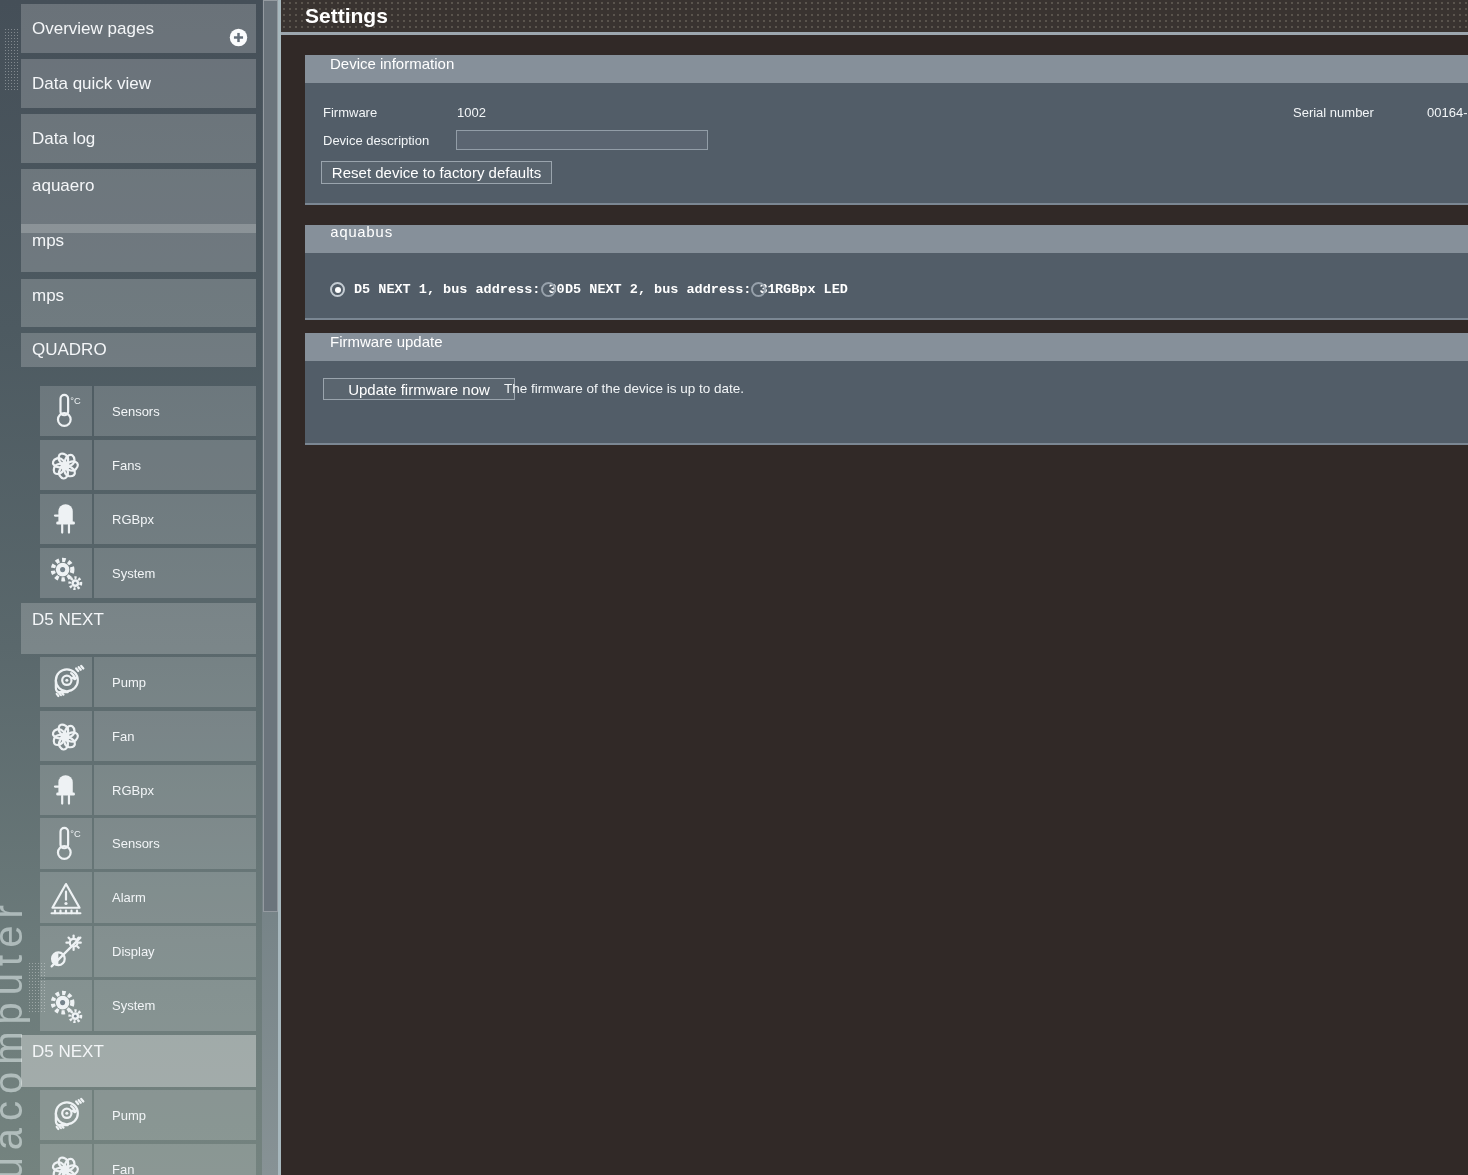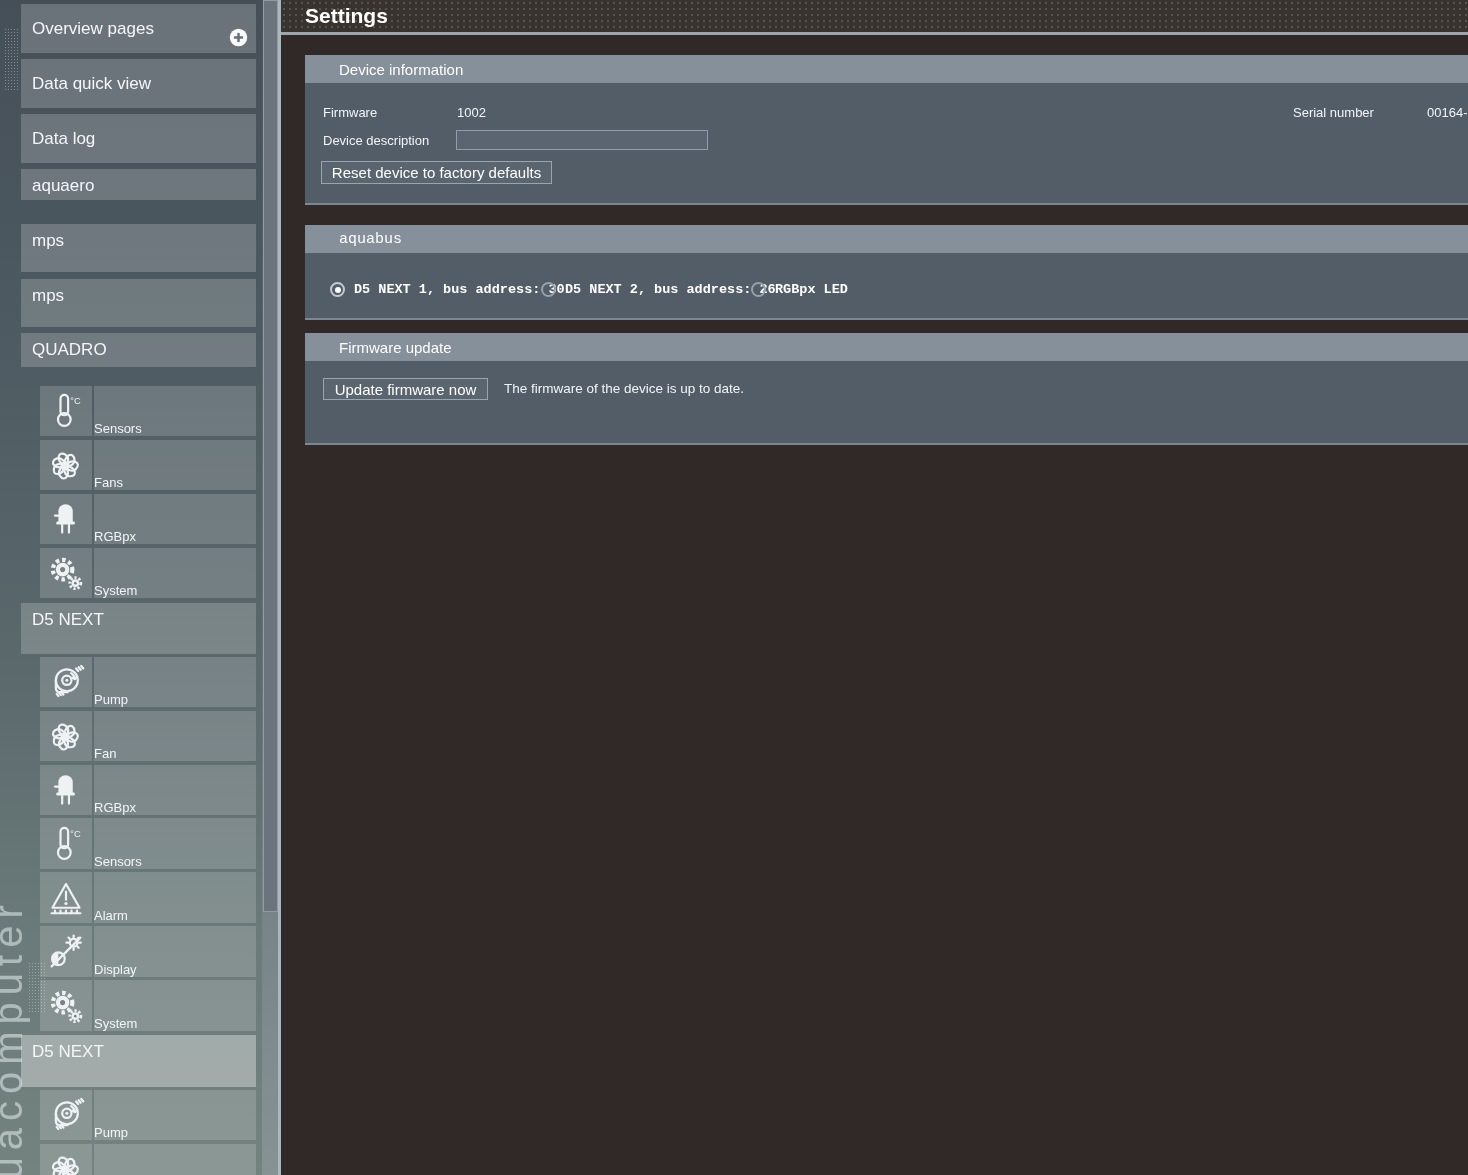--- a/index.html
+++ b/index.html
@@ -22,21 +22,21 @@
   .nav-col { position:absolute; left:21px; top:0; width:235px; height:1175px; }
   .nav-row { position:absolute; left:0; width:235px; background:rgba(255,255,255,0.20);
     color:#f4f6f8; cursor:pointer; }
   .nav-item { display:flex; align-items:center; padding-left:11px; font-size:17px; }
   .nav-device { padding:7px 0 0 11px; font-size:17px; }
   .nav-device.selected { background:rgba(255,255,255,0.35); }
   .add-badge { position:absolute; right:8px; bottom:6px; width:19px; height:19px; }
   .nav-sub { position:absolute; left:0; width:235px; }
   .tile { position:absolute; top:0; height:100%; background:rgba(255,255,255,0.17); }
   .icon-tile { left:19px; width:52px; display:flex; align-items:center; justify-content:center; }
-  .label-tile { left:73px; right:0; display:flex; align-items:flex-end; padding-left:0; }
+  .label-tile { left:73px; right:0; display:flex; align-items:center; padding-left:18px; }
   .sub-label { font-size:13px; color:#f2f5f7; }
   .icon-tile svg { width:44px; height:44px; }
 
   
   .vscroll { position:absolute; left:262px; top:0; width:19px; height:1175px;
     background:linear-gradient(180deg,#4a545e 0%,#66757a 55%,#879295 100%); }
   .vscroll .thumb { position:absolute; left:1px; top:0; width:15px; height:912px;
     background:#6b747c; border:1px solid rgba(255,255,255,0.28); }
   .vscroll .edge { position:absolute; right:0; top:0; width:3px; height:100%;
     background:#a7b8be; }
@@ -46,36 +46,36 @@
   .title-bar { position:absolute; left:0; top:0; right:0; height:32px;
     background-color:#393330;
     background-image:radial-gradient(#5a544d 1px, transparent 1.25px);
     background-size:6px 6px;
     display:flex; align-items:center; padding-left:24px; }
   .title-bar .page-title { font-size:21px; font-weight:600; color:#ffffff; }
   .title-sep { position:absolute; left:0; top:32px; right:0; height:3px; background:#9ca6ae; }
 
   .panel { position:absolute; left:24px; right:0; background:#525d68;
     border-bottom:2px solid #7b8793; }
-  .panel-header { height:28px; background:#86909a; display:flex; align-items:center;
-    padding-left:34px; font-size:15px; color:#ffffff; }
+  .panel-header { height:28px; background:#86909a; display:flex; 
+    padding-left:25px; font-size:15px; color:#ffffff; }
   .panel-body { position:relative; width:100%; height:calc(100% - 28px); }
   .p-device { top:55px; height:150px; }
   .p-aquabus { top:225px; height:95px;font-family:Liberation Mono, monospace; }
   .p-fw { top:333px; height:112px; }
 
   .field-label, .field-value { position:absolute; font-size:13px; color:#f2f5f7; line-height:16px; }
   .text-input { position:absolute; left:151px; top:47px; width:252px; height:20px;
     background:#5b6571; border:1px solid #929da7; color:#f2f5f7; font-size:12px;
     padding:0 5px; outline:none; font-family:"Liberation Sans", sans-serif; }
   .btn { position:absolute; background:rgba(255,255,255,0.05); border:1px solid #9aa4ad;
     color:#ffffff; font-size:15px; font-family:"Liberation Sans", sans-serif;
     cursor:pointer; text-align:center; }
   .btn-reset { left:16px; top:78px; width:231px; height:23px; }
-  .btn-update { left:18px; top:17px; width:165px; height:22px; }
+  .btn-update { left:18px; top:17px; width:192px; height:22px; }
   .fw-status { position:absolute; left:199px; top:17px; height:22px; line-height:22px;
     font-size:13.5px; color:#f2f5f7; }
 
   .radio-row { position:absolute; left:0; top:8px; width:100%; height:100%; }
   .radio-opt { position:absolute; top:21px; display:flex; align-items:center; cursor:pointer; }
   .radio-circle { width:15px; height:15px; border-radius:50%; border:2px solid #97a1ab;
     margin-right:9px; position:relative; flex:none; }
   .radio-opt.selected .radio-circle { border-color:#c3cbd2; }
   .radio-opt.selected .radio-circle::after { content:""; position:absolute; left:2.5px; top:2.5px;
     width:6px; height:6px; border-radius:50%; background:#ffffff; }
@@ -189,21 +189,21 @@
               <use href="#i-plus"></use>
             </svg></span>
       </div>
       <div class="nav-row nav-item" style="top:59px;height:49px">
         <span>Data quick view</span>
       </div>
       <div class="nav-row nav-item" style="top:114px;height:49px">
         <span>Data log</span>
       </div>
 
-      <div class="nav-row nav-device" style="top:169px;height:31px">
+      <div class="nav-row nav-device" style="top:169px;height:64px">
         <span>aquaero</span>
       </div>
       <div class="nav-row nav-device" style="top:224px;height:48px">
         <span>mps</span>
       </div>
       <div class="nav-row nav-device" style="top:279px;height:48px">
         <span>mps</span>
       </div>
       <div class="nav-row nav-device" style="top:333px;height:34px">
         <span>QUADRO</span>
@@ -383,21 +383,21 @@
         <span>aquabus</span>
       </div>
       <div class="panel-body">
         <div class="radio-row">
           <div class="radio-opt selected" style="left:25px">
             <span class="radio-circle"></span>
             <span class="radio-label">D5 NEXT 1, bus address: 30</span>
           </div>
           <div class="radio-opt" style="left:236px">
             <span class="radio-circle"></span>
-            <span class="radio-label">D5 NEXT 2, bus address: 26</span>
+            <span class="radio-label">D5 NEXT 2, bus address: 31</span>
           </div>
           <div class="radio-opt" style="left:446px">
             <span class="radio-circle"></span>
             <span class="radio-label">RGBpx LED</span>
           </div>
         </div>
       </div>
     </div>
 
     <div class="panel p-fw">

